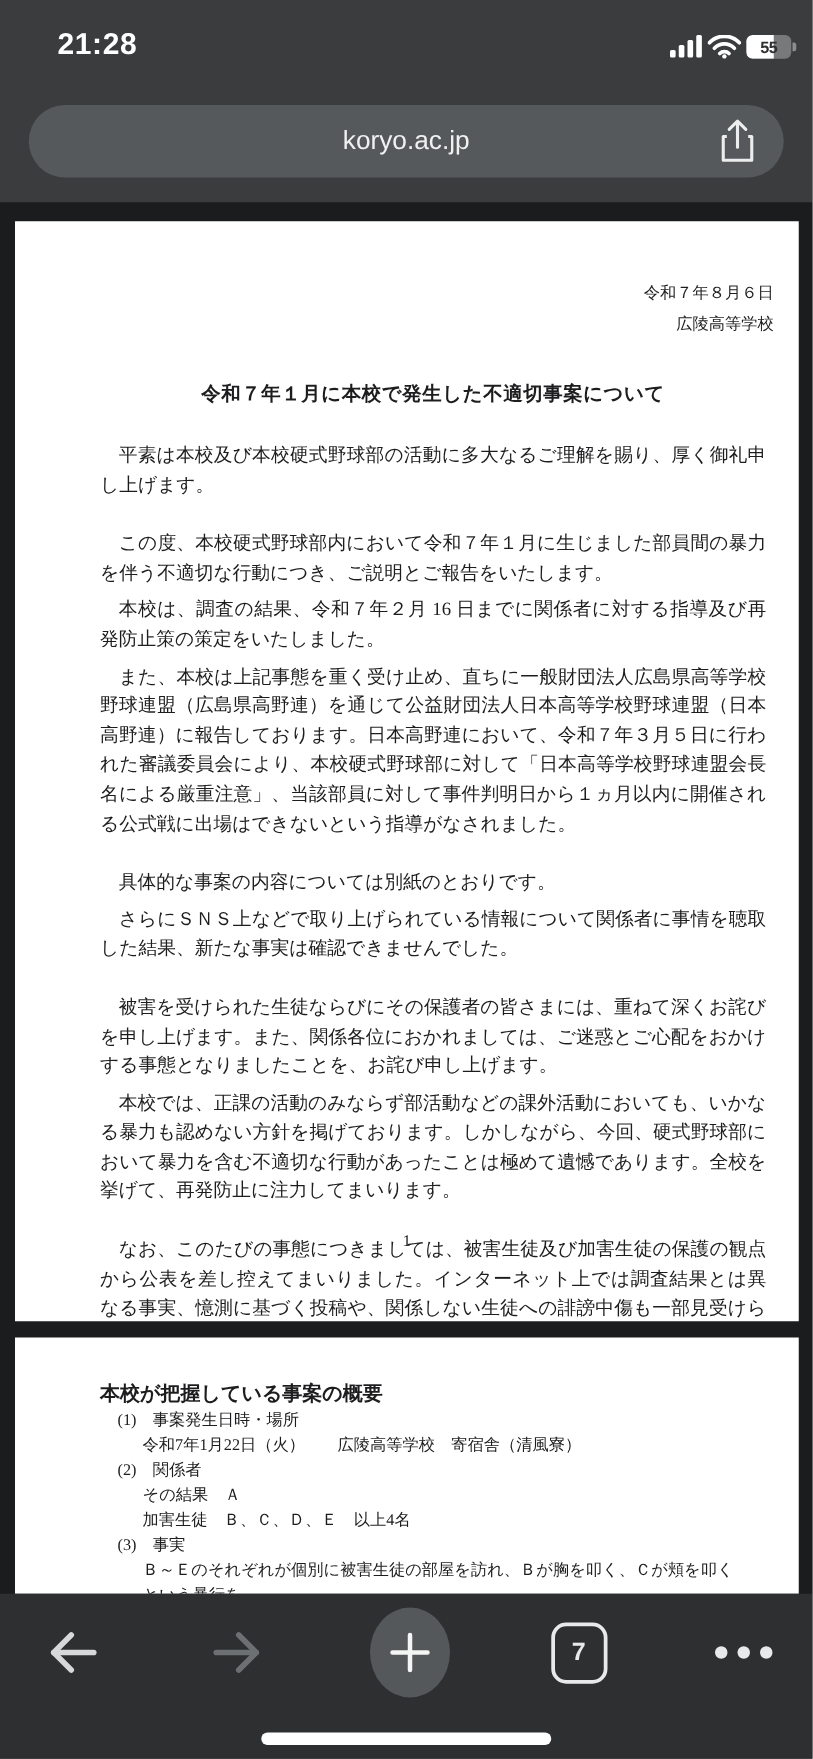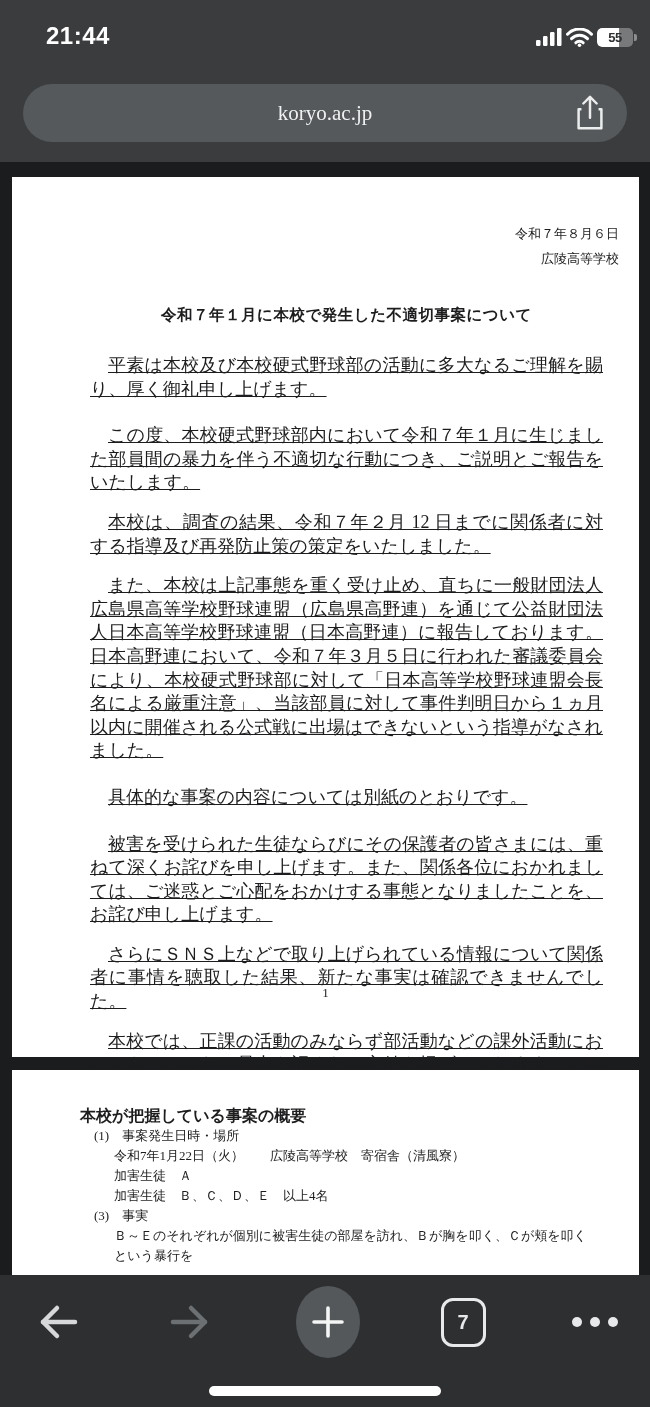--- a/index.html
+++ b/index.html
@@ -13,33 +13,33 @@
   .status-time{position:absolute;left:46px;top:22px;color:#ffffff;font-size:24px;font-weight:700;letter-spacing:.5px;}
   .status-icons{position:absolute;right:13px;top:28px;display:flex;align-items:center;gap:4px;}
   .battery{position:relative;width:40px;height:19px;display:flex;align-items:center;}
   .battery-body{position:relative;width:36px;height:19px;border-radius:5px;background:#77797b;overflow:hidden;}
   .battery-fill{position:absolute;left:0;top:0;bottom:0;width:62%;background:#ffffff;border-radius:5px 0 0 5px;}
   .battery-num{position:absolute;inset:0;display:flex;align-items:center;justify-content:center;
     font-size:13px;font-weight:800;color:#2e3032;letter-spacing:-0.5px;}
   .battery-tip{width:3px;height:7px;background:#8b8d8f;border-radius:0 2px 2px 0;margin-left:1px;}
   .url-pill{position:absolute;left:23px;top:84px;width:604px;height:58px;background:#56595b;border-radius:29px;
     display:flex;align-items:center;justify-content:center;}
-  .url-text{color:#f0f1f1;font-size:21px;font-family:Liberation Serif, serif;}
+  .url-text{color:#f0f1f1;font-size:21px;}
   .share-btn{position:absolute;right:20px;top:50%;transform:translateY(-50%);width:34px;height:38px;}
   
   .viewport{position:absolute;top:162px;left:0;width:650px;height:1113px;background:#1b1c1e;overflow:hidden;}
   .sheet{position:absolute;left:12px;width:627px;background:#ffffff;color:#1d1d1f;
     font-family:"Liberation Serif","DejaVu Serif",serif;}
   .sheet1{top:15px;height:880px;}
   .sheet2{top:908px;height:600px;}
   .doc-inner{padding:44px 20px 0 62px;}
   .doc-date,.doc-org{text-align:right;font-size:13px;line-height:25px;}
   .doc-title{text-align:center;font-weight:700;font-size:15.5px;margin-top:34px;letter-spacing:.5px;}
   .p1-wrap{margin-top:28px;}
-  .doc-p{margin:16px;font-size:18px;line-height:23.6px;text-indent:1em;text-align:justify;text-decoration:underline;}
+  .doc-p{margin:6px;font-size:15px;line-height:23.6px;text-indent:1em;text-align:justify;}
   .doc-p.gap{margin-top:23px;}
   .page-num{position:absolute;bottom:56px;left:0;right:0;text-align:center;font-size:13px;}
   .sheet2 .doc-inner2{padding:36px 46px 0 68px;}
   .p2-heading{font-weight:700;font-size:16px;line-height:20px;margin:0;}
   .p2-item{font-size:13px;line-height:20px;margin:0 0 0 14px;}
   .p2-sub{font-size:13px;line-height:20px;margin:0 0 0 34px;}
   
   .toolbar{position:absolute;bottom:0;left:0;width:650px;height:132px;background:#2d2f31;}
   .tb-icon{position:absolute;top:12px;width:70px;height:70px;display:flex;align-items:center;justify-content:center;}
   .tb-back{left:22px;}
@@ -52,21 +52,21 @@
     color:#e8e9ea;font-size:20px;font-weight:700;font-family:"Liberation Sans",sans-serif;}
   .dots{display:flex;gap:8px;}
   .dot{width:10px;height:10px;border-radius:50%;background:#e8e9ea;}
   .home-indicator{position:absolute;bottom:11px;left:50%;transform:translateX(-50%);
     width:232px;height:10px;border-radius:5px;background:#ffffff;}
 </style>
 </head>
 <body>
 
 <div class="header">
-  <div class="status-time">21:44</div>
+  <div class="status-time">21:28</div>
   <div class="status-icons">
     <svg width="26" height="19" viewBox="0 0 26 19">
       <rect x="0" y="12" width="4.5" height="6" rx="1.2" fill="#ffffff"></rect>
       <rect x="7" y="8" width="4.5" height="10" rx="1.2" fill="#ffffff"></rect>
       <rect x="14" y="4" width="4.5" height="14" rx="1.2" fill="#ffffff"></rect>
       <rect x="21" y="0" width="4.5" height="18" rx="1.2" fill="#ffffff"></rect>
     </svg>
     <svg width="27" height="19" viewBox="0 0 27 19">
       <path d="M1.5 6.2 C8 -0.7 19 -0.7 25.5 6.2" stroke="#ffffff" stroke-width="3" fill="none" stroke-linecap="round"></path>
       <path d="M5.5 10.6 C10 6 17 6 21.5 10.6" stroke="#ffffff" stroke-width="3" fill="none" stroke-linecap="round"></path>
@@ -94,38 +94,39 @@
 <div class="viewport">
 
   <div class="sheet sheet1">
     <div class="doc-inner">
       <div class="doc-date">令和７年８月６日</div>
       <div class="doc-org">広陵高等学校</div>
       <div class="doc-title">令和７年１月に本校で発生した不適切事案について</div>
       <div class="p1-wrap" id="p1-paragraphs">
           <p class="doc-p">平素は本校及び本校硬式野球部の活動に多大なるご理解を賜り、厚く御礼申し上げます。</p>
           <p class="doc-p gap">この度、本校硬式野球部内において令和７年１月に生じました部員間の暴力を伴う不適切な行動につき、ご説明とご報告をいたします。</p>
-          <p class="doc-p">本校は、調査の結果、令和７年２月 12 日までに関係者に対する指導及び再発防止策の策定をいたしました。</p>
+          <p class="doc-p">本校は、調査の結果、令和７年２月 16 日までに関係者に対する指導及び再発防止策の策定をいたしました。</p>
           <p class="doc-p">また、本校は上記事態を重く受け止め、直ちに一般財団法人広島県高等学校野球連盟（広島県高野連）を通じて公益財団法人日本高等学校野球連盟（日本高野連）に報告しております。日本高野連において、令和７年３月５日に行われた審議委員会により、本校硬式野球部に対して「日本高等学校野球連盟会長名による厳重注意」、当該部員に対して事件判明日から１ヵ月以内に開催される公式戦に出場はできないという指導がなされました。</p>
           <p class="doc-p gap">具体的な事案の内容については別紙のとおりです。</p>
+          <p class="doc-p">さらにＳＮＳ上などで取り上げられている情報について関係者に事情を聴取した結果、新たな事実は確認できませんでした。</p>
           <p class="doc-p gap">被害を受けられた生徒ならびにその保護者の皆さまには、重ねて深くお詫びを申し上げます。また、関係各位におかれましては、ご迷惑とご心配をおかけする事態となりましたことを、お詫び申し上げます。</p>
-          <p class="doc-p">さらにＳＮＳ上などで取り上げられている情報について関係者に事情を聴取した結果、新たな事実は確認できませんでした。</p>
           <p class="doc-p">本校では、正課の活動のみならず部活動などの課外活動においても、いかなる暴力も認めない方針を掲げております。しかしながら、今回、硬式野球部において暴力を含む不適切な行動があったことは極めて遺憾であります。全校を挙げて、再発防止に注力してまいります。</p>
           <p class="doc-p gap">なお、このたびの事態につきましては、被害生徒及び加害生徒の保護の観点から公表を差し控えてまいりました。インターネット上では調査結果とは異なる事実、憶測に基づく投稿や、関係しない生徒への誹謗中傷も一部見受けられますが、本書に記載した内容を超えての具体的なご説明は差し控え、今後も生徒ならびに関係者の個人情報に及ぶ詳細の公表は控えさせていただきます。本校は、生徒たちがその能力を発揮し、夢や目標に向かって成長してくれることを心から願い、支えていく所存です。関係するみなさまにおかれましては、ご理解・ご配慮のうえ、冷静なご対応をよろしくお願いいたします。</p>
         </div>
     </div>
     <div class="page-num">1</div>
   </div>
 
   <div class="sheet sheet2">
     <div class="doc-inner2" id="p2-lines">
         <p class="p2-heading">本校が把握している事案の概要</p>
         <p class="p2-item">(1)　事案発生日時・場所</p>
         <p class="p2-sub">令和7年1月22日（火）　　広陵高等学校　寄宿舎（清風寮）</p>
-        <p class="p2-sub">加害生徒　Ａ</p>
+        <p class="p2-item">(2)　関係者</p>
+        <p class="p2-sub">その結果　Ａ</p>
         <p class="p2-sub">加害生徒　Ｂ、Ｃ、Ｄ、Ｅ　以上4名</p>
         <p class="p2-item">(3)　事実</p>
         <p class="p2-sub">Ｂ～Ｅのそれぞれが個別に被害生徒の部屋を訪れ、Ｂが胸を叩く、Ｃが頬を叩くという暴行を</p>
       </div>
   </div>
 
 </div>
 
 <div class="toolbar">
   <div class="tb-icon tb-back">

